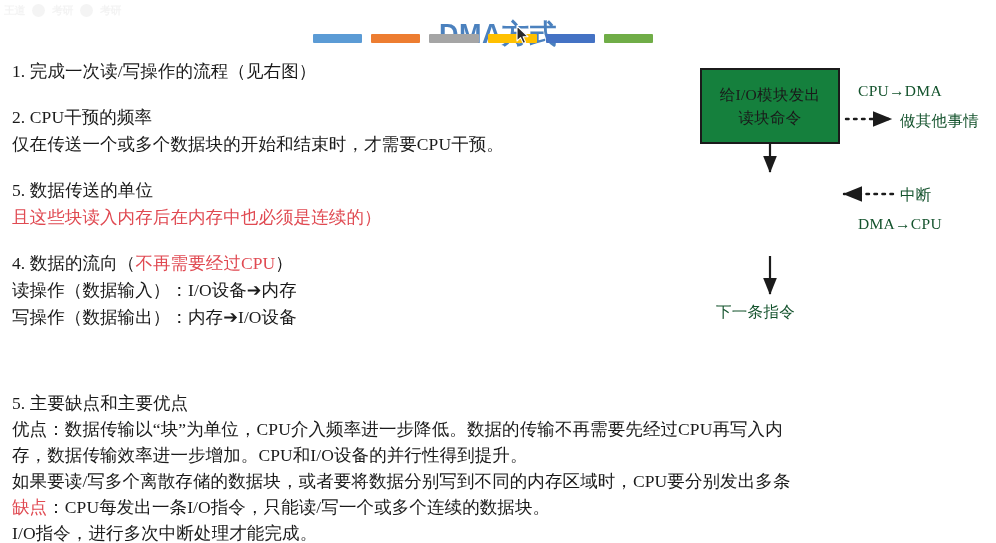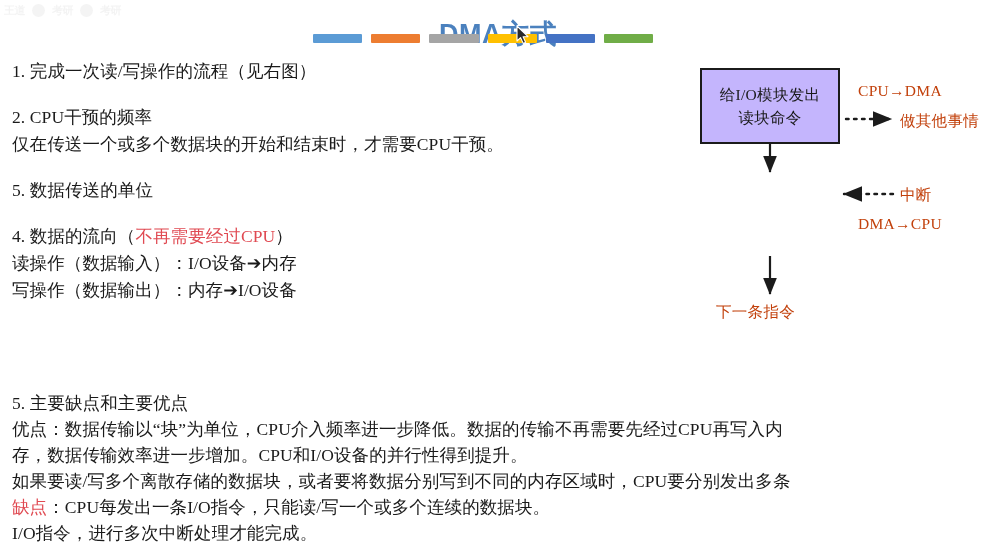--- a/index.html
+++ b/index.html
@@ -118,40 +118,40 @@
   #flowchart {
     position: absolute;
     left: 688px;
     top: 58px;
     width: 308px;
     height: 275px;
   }
   .fc-box {
     position: absolute;
     border: 2.5px solid #1b1b1b;
-    background: #c4b5fd;
+    background: #15803d;
     box-sizing: border-box;
     display: flex;
     flex-direction: column;
     align-items: center;
     justify-content: center;
     font-size: 15.5px;
     line-height: 23px;
     color: #1a1a1a;
     text-align: center;
     letter-spacing: 0.3px;
   }
   #fc-box-1 { left: 12px;  top: 10px;  width: 140px; height: 76px; }
   #fc-box-2 { left: 12px;  top: 118px; width: 140px; height: 80px; }
 
   .fc-label {
     position: absolute;
     font-size: 15.5px;
     line-height: 21px;
-    color: #c2410c;
+    color: #14532d;
     white-space: nowrap;
     letter-spacing: 0.3px;
   }
   .fc-label.serifmix { font-family: "Liberation Serif", serif; }
   #lbl-cpu-dma   { left: 170px; top: 22px; }
   #lbl-other     { left: 212px; top: 52px; }
   #lbl-interrupt { left: 212px; top: 126px; }
   #lbl-dma-cpu   { left: 170px; top: 155px; }
   #lbl-next      { left: 28px;  top: 243px; }
 
@@ -191,20 +191,23 @@
 
   <p class="para spaced">
     <span>2. CPU干预的频率</span>
   </p>
   <p class="para">
     <span>仅在传送一个或多个数据块的开始和结束时，才需要CPU干预。</span>
   </p>
 
   <p class="para spaced">
     <span>5. 数据传送的单位</span>
+  </p>
+  <p class="para">
+    <span class="red" style="color: rgb(224, 74, 82);">且这些块读入内存后在内存中也必须是连续的）</span>
   </p>
 
   <p class="para spaced">
     <span>4. 数据的流向（</span><span class="red" style="color: rgb(224, 74, 82);">不再需要经过CPU</span><span>）</span>
   </p>
   <p class="para">
     <span>读操作（数据输入）：I/O设备➔内存</span>
   </p>
   <p class="para">
     <span>写操作（数据输出）：内存➔I/O设备</span>

